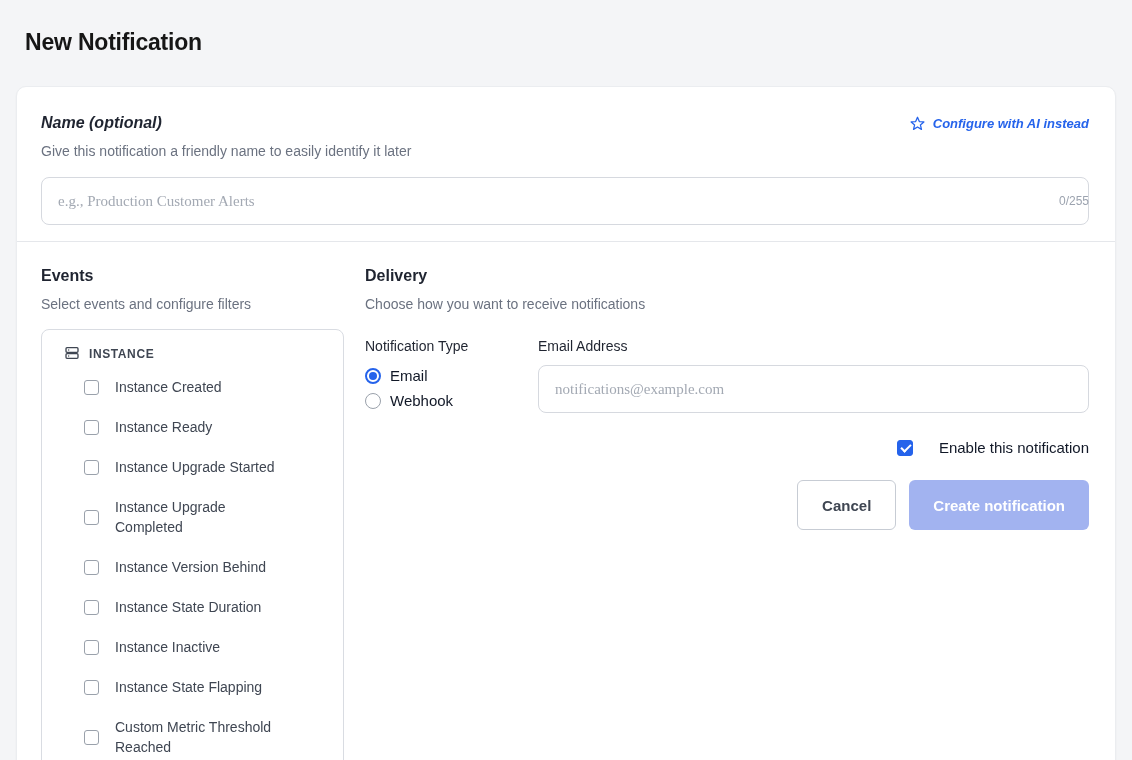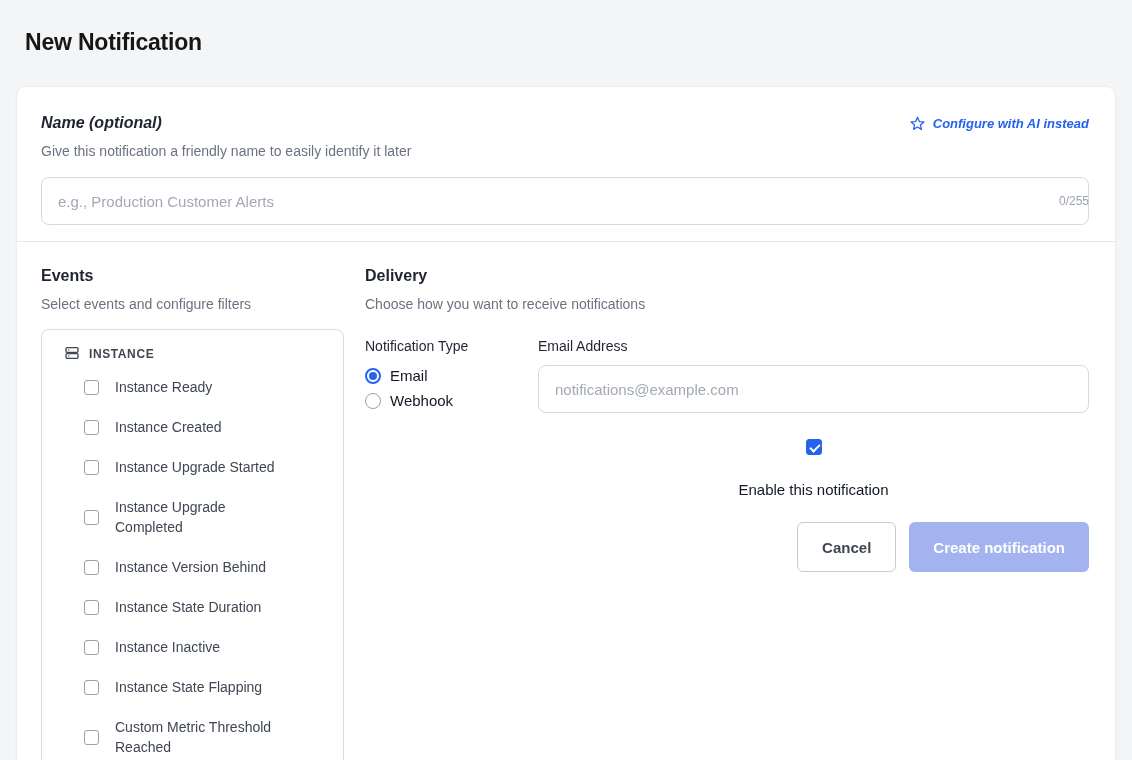--- a/index.html
+++ b/index.html
@@ -61,21 +61,21 @@
     line-height: 18px;
   }
   .input-wrap { margin-top: 17px; position: relative; }
   .text-input {
     width: 100%;
     height: 48px;
     border: 1px solid #d6d9df;
     border-radius: 8px;
     padding: 0 64px 0 16px;
     font-size: 15px;
-    font-family: Liberation Sans, sans-serif;
+    font-family: Liberation Serif, serif;
     color: #111827;
     background: #fff;
     outline: none;
   }
   .text-input::placeholder { color: #a3a9b3; }
   .char-counter {
     position: absolute;
     right: 0;
     top: 50%;
     transform: translateY(-50%);
@@ -169,21 +169,20 @@
   }
   .radio-label { font-size: 15px; color: #111827; }
   .email-input-wrap { margin-top: 10px; }
   .email-input { padding-right: 16px; }
   .enable-row {
     margin-top: 26px;
     display: flex;
     justify-content: flex-end;
     align-items: center;
     gap: 26px;
-    flex-direction: column;
   }
   .checkbox.checked {
     width: 16px; height: 16px;
     background: var(--accent);
     border-color: var(--accent);
     position: relative;
   }
   .checkbox.checked::after {
     content: "";
     position: absolute;
@@ -264,25 +263,25 @@
               <rect x="3" y="13" width="18" height="7" rx="1.5"></rect>
               <path d="M7 7.5h.01M7 16.5h.01"></path>
             </svg>
           </span>
           <span class="group-label">INSTANCE</span>
         </div>
 
         <div class="event-list">
           <label class="event-row">
             <span class="checkbox"></span>
+            <span class="event-label">Instance Created</span>
+          </label>
+          <label class="event-row">
+            <span class="checkbox"></span>
             <span class="event-label">Instance Ready</span>
-          </label>
-          <label class="event-row">
-            <span class="checkbox"></span>
-            <span class="event-label">Instance Created</span>
           </label>
           <label class="event-row">
             <span class="checkbox"></span>
             <span class="event-label">Instance Upgrade Started</span>
           </label>
           <label class="event-row">
             <span class="checkbox"></span>
             <span class="event-label">Instance Upgrade Completed</span>
           </label>
           <label class="event-row">

